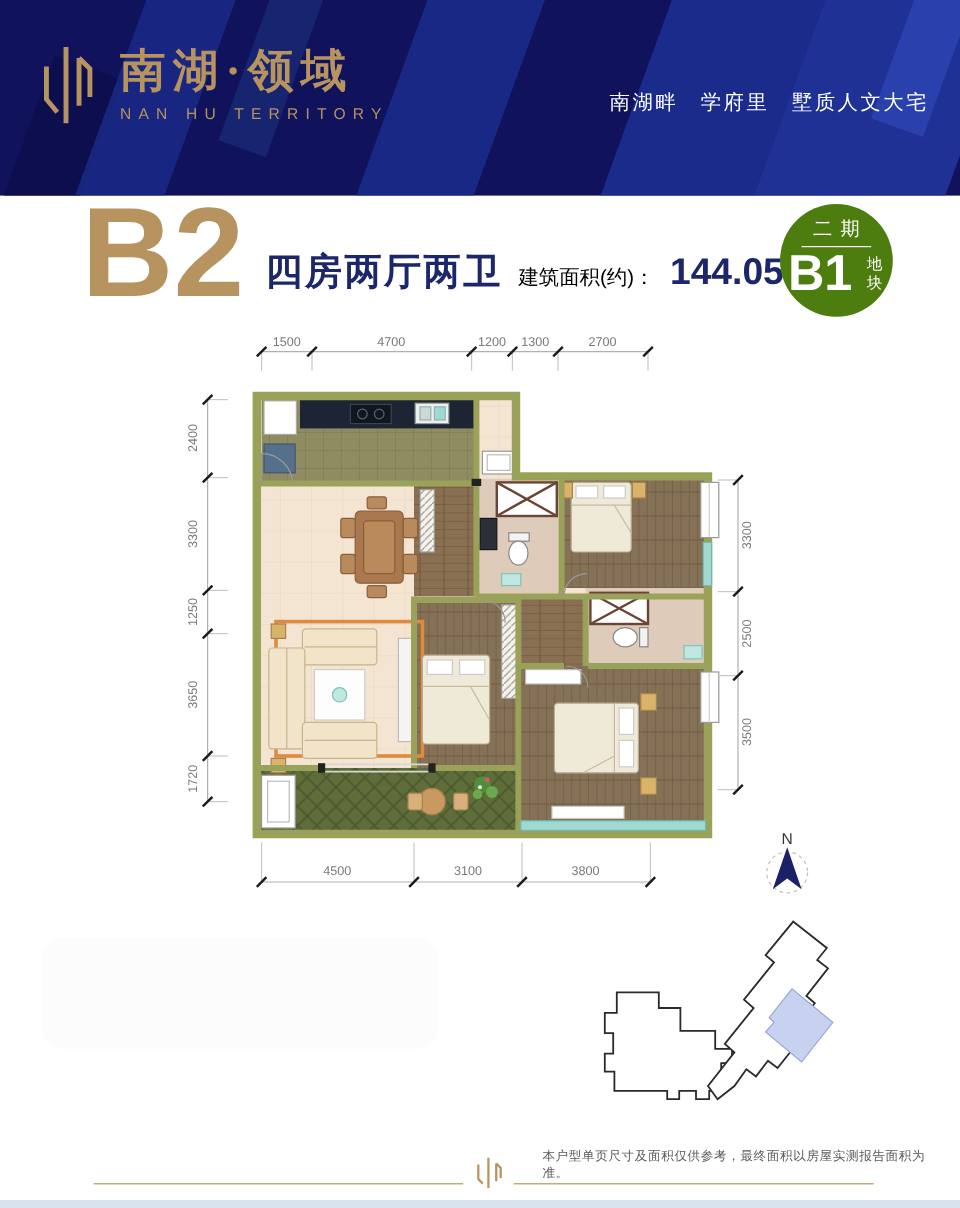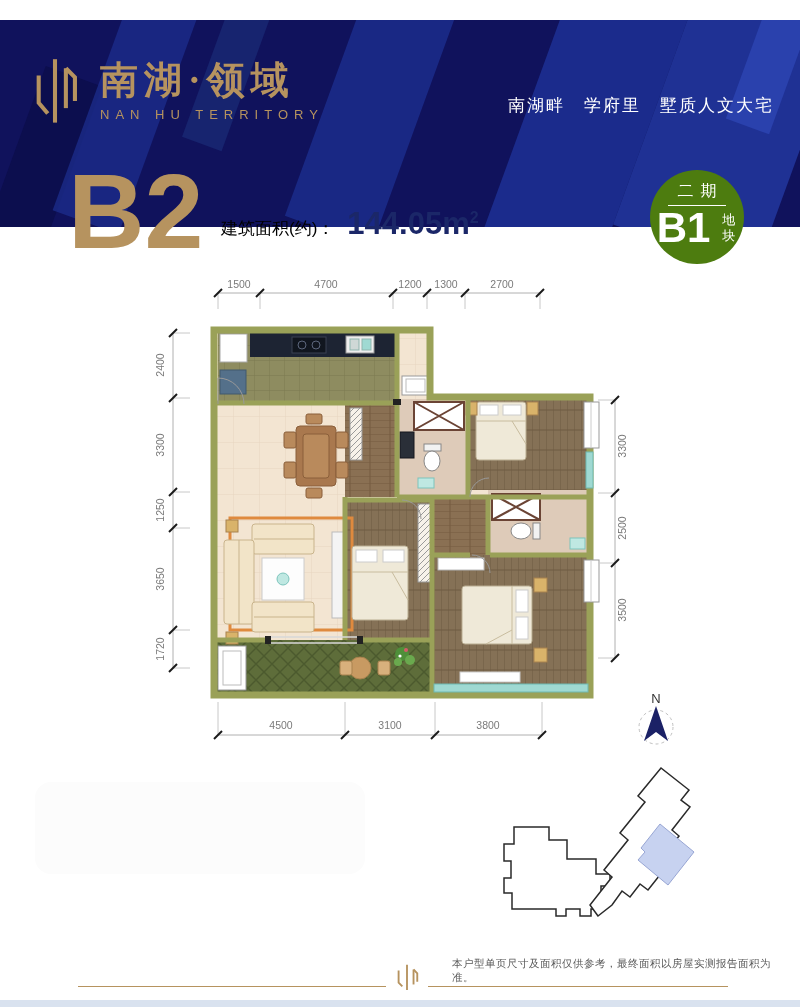--- a/index.html
+++ b/index.html
@@ -1,19 +1,19 @@
 <!DOCTYPE html>
 <html><head>
 <meta charset="utf-8">
 <style>
   html,body{margin:0;padding:0;background:#ffffff;}
   .page{position:relative;width:800px;height:1007px;background:#fff;overflow:hidden;
         font-family:"Liberation Sans",sans-serif;}
   
-  .header{position:absolute;left:0;top:0;width:800px;height:207px;background:#10125c;overflow:hidden;margin-top:20px;}
+  .header{position:absolute;left:0;top:0;width:800px;height:163px;background:#10125c;overflow:hidden;}
   .stripe{position:absolute;transform:rotate(20deg);}
   .logo{position:absolute;left:26px;top:28px;display:flex;align-items:center;gap:16px;}
   .logo-texts{display:flex;flex-direction:column;}
   .logo-cn{font-family:"Liberation Serif",serif;font-size:38px;font-weight:700;color:#b6935f;letter-spacing:6px;line-height:1.2;}
   .logo-en{font-size:13px;color:#b6935f;letter-spacing:6px;margin-top:4px;}
   .tagline{position:absolute;right:26px;top:74px;font-family:"Liberation Serif",serif;
            font-size:17px;color:#ffffff;letter-spacing:2px;white-space:nowrap;}
   
   .unit-name{position:absolute;left:68px;top:158px;font-size:106px;font-weight:700;color:#b6935f;line-height:1;}
   .layout-row{position:absolute;left:221px;top:206px;display:flex;align-items:baseline;gap:13px;white-space:nowrap;}
@@ -66,20 +66,21 @@
         <div class="logo-cn">南湖·领域</div>
         <div class="logo-en">NAN HU TERRITORY</div>
       </div>
     </div>
 
     <div class="tagline">南湖畔　学府里　墅质人文大宅</div>
   </div>
 
   <div class="unit-name">B2</div>
   <div class="layout-row">
+    <span class="layout-text">四房两厅两卫</span>
     <span class="area-label">建筑面积(约)：</span>
     <span class="area-value"><span>144.05m</span><sup>2</sup></span>
   </div>
 
   <div class="badge">
     <div class="badge-phase">二期</div>
     <div class="badge-divider"></div>
     <div class="badge-row">
       <span class="badge-plot">B1</span>
       <span class="badge-suffix">地块</span>

